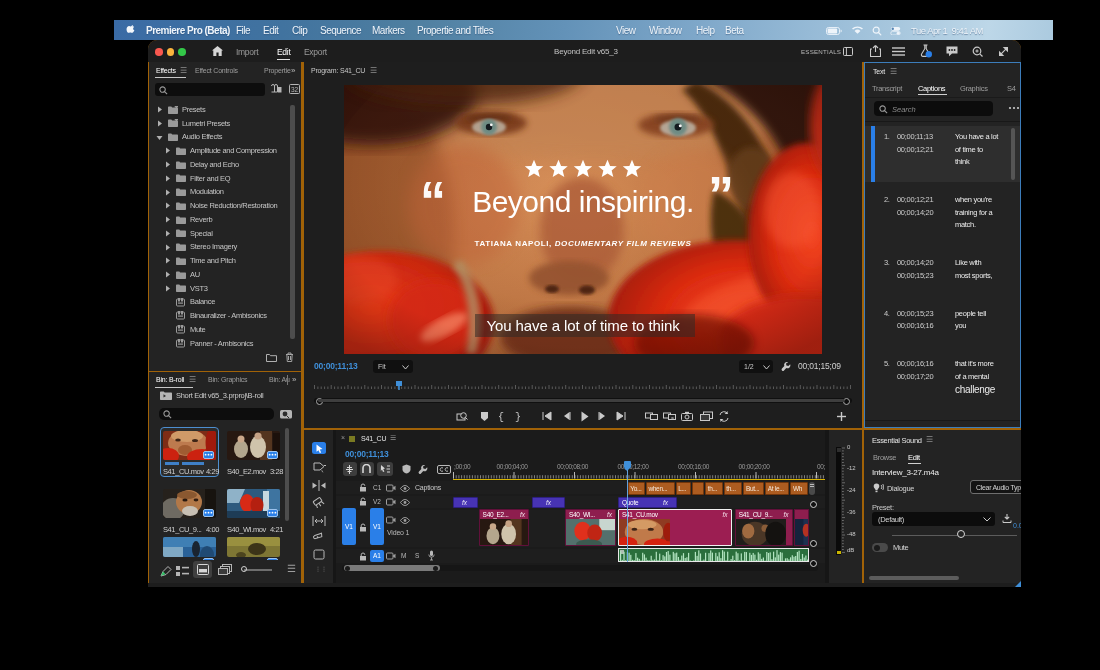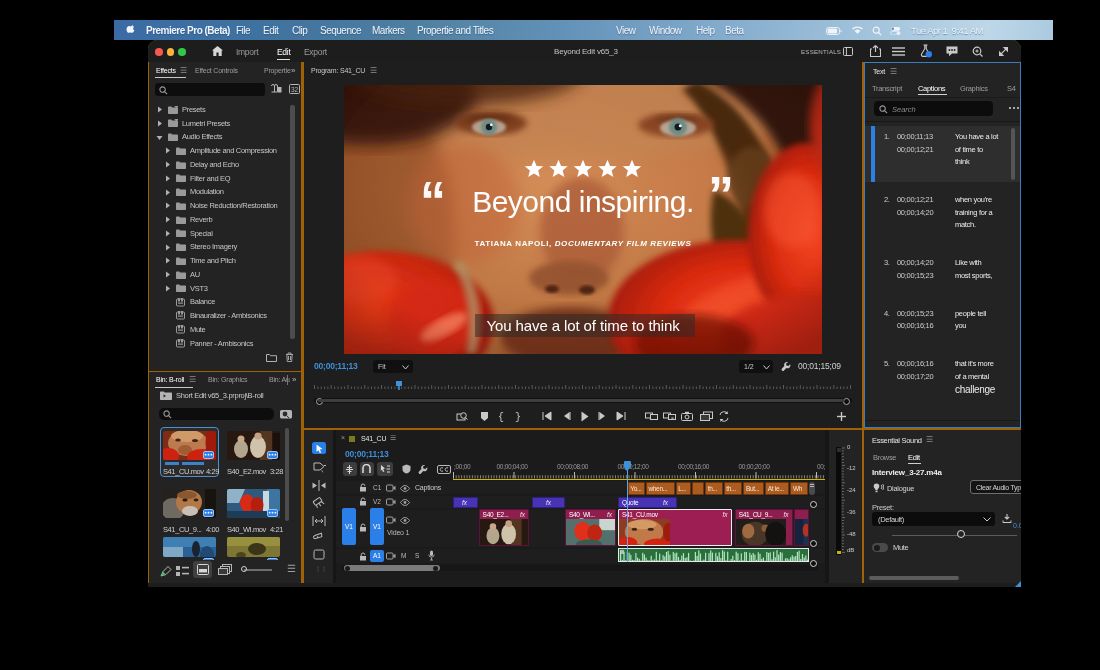--- a/index.html
+++ b/index.html
@@ -1372,21 +1372,21 @@
       <div class="abs" style="left:146px;top:6px;width:4px;height:52px;background:#555;border-radius:2px"></div>
     </div>
     <div class="abs" style="left:0px;top:357px;width:155px;height:1px;background:#181818"></div>
   </div>
   <div class="panel" id="p-sound" style="left:716px; top:390px; width:157px; height:153px;overflow:hidden">
     <div class="abs" style="left:8px;top:6px;font-size:7.5px;letter-spacing:-0.3px;color:#e4e4e4">Essential Sound</div>
     <div class="abs" style="left:62px;top:5px;font-size:8px;color:#8f8f8f">☰</div>
     <div class="abs" style="left:9px;top:23px;font-size:7.5px;letter-spacing:-0.3px;color:#9e9e9e">Browse</div>
     <div class="abs" style="left:44px;top:23px;font-size:7.5px;letter-spacing:-0.3px;color:#fff">Edit</div>
     <div class="abs" style="left:44px;top:32.5px;width:13px;height:1.5px;background:#d0d0d0"></div>
-    <div class="abs" style="left:8px;top:38px;font-size:8px;letter-spacing:-0.2px;font-weight:bold;color:#efefef">Interview_3-27.m4a</div>
+    <div class="abs" style="left:8px;top:38px;font-size:8px;letter-spacing:-0.2px;font-weight:normal;color:#efefef">Interview_3-27.m4a</div>
     <svg class="abs" style="left:9px;top:53px" width="11" height="10" viewBox="0 0 11 10">
         <path d="M3.5 0.5a2.8 2.8 0 0 1 2.8 2.8c0 1.2-.7 1.8-1.2 2.4-.4.4-.5.8-.5 1.3h-2.2c0-.5-.1-.9-.5-1.3C1.4 5.1.7 4.5.7 3.3A2.8 2.8 0 0 1 3.5 0.5z" fill="#c9c9c9"></path>
         <rect x="2.5" y="7.6" width="2" height="1.6" fill="#c9c9c9"></rect>
         <path d="M8.2 2a3.2 3.2 0 0 1 0 4M9.8 1a5.2 5.2 0 0 1 0 6" fill="none" stroke="#c9c9c9" stroke-width="0.9"></path>
       </svg>
     <div class="abs" style="left:23px;top:54px;font-size:7.5px;letter-spacing:-0.3px;color:#d6d6d6">Dialogue</div>
     <div class="abs" style="left:106px;top:50px;width:54px;height:14px;background:#141414;border:1px solid #6e6e6e;border-radius:3px">
         <span class="abs" style="left:5px;top:3px;font-size:7px;letter-spacing:-0.3px;color:#d6d6d6;white-space:nowrap">Clear Audio Typ</span>
       </div>
     <div class="abs" style="left:8px;top:73px;font-size:7.5px;letter-spacing:-0.3px;color:#c9c9c9">Preset:</div>

